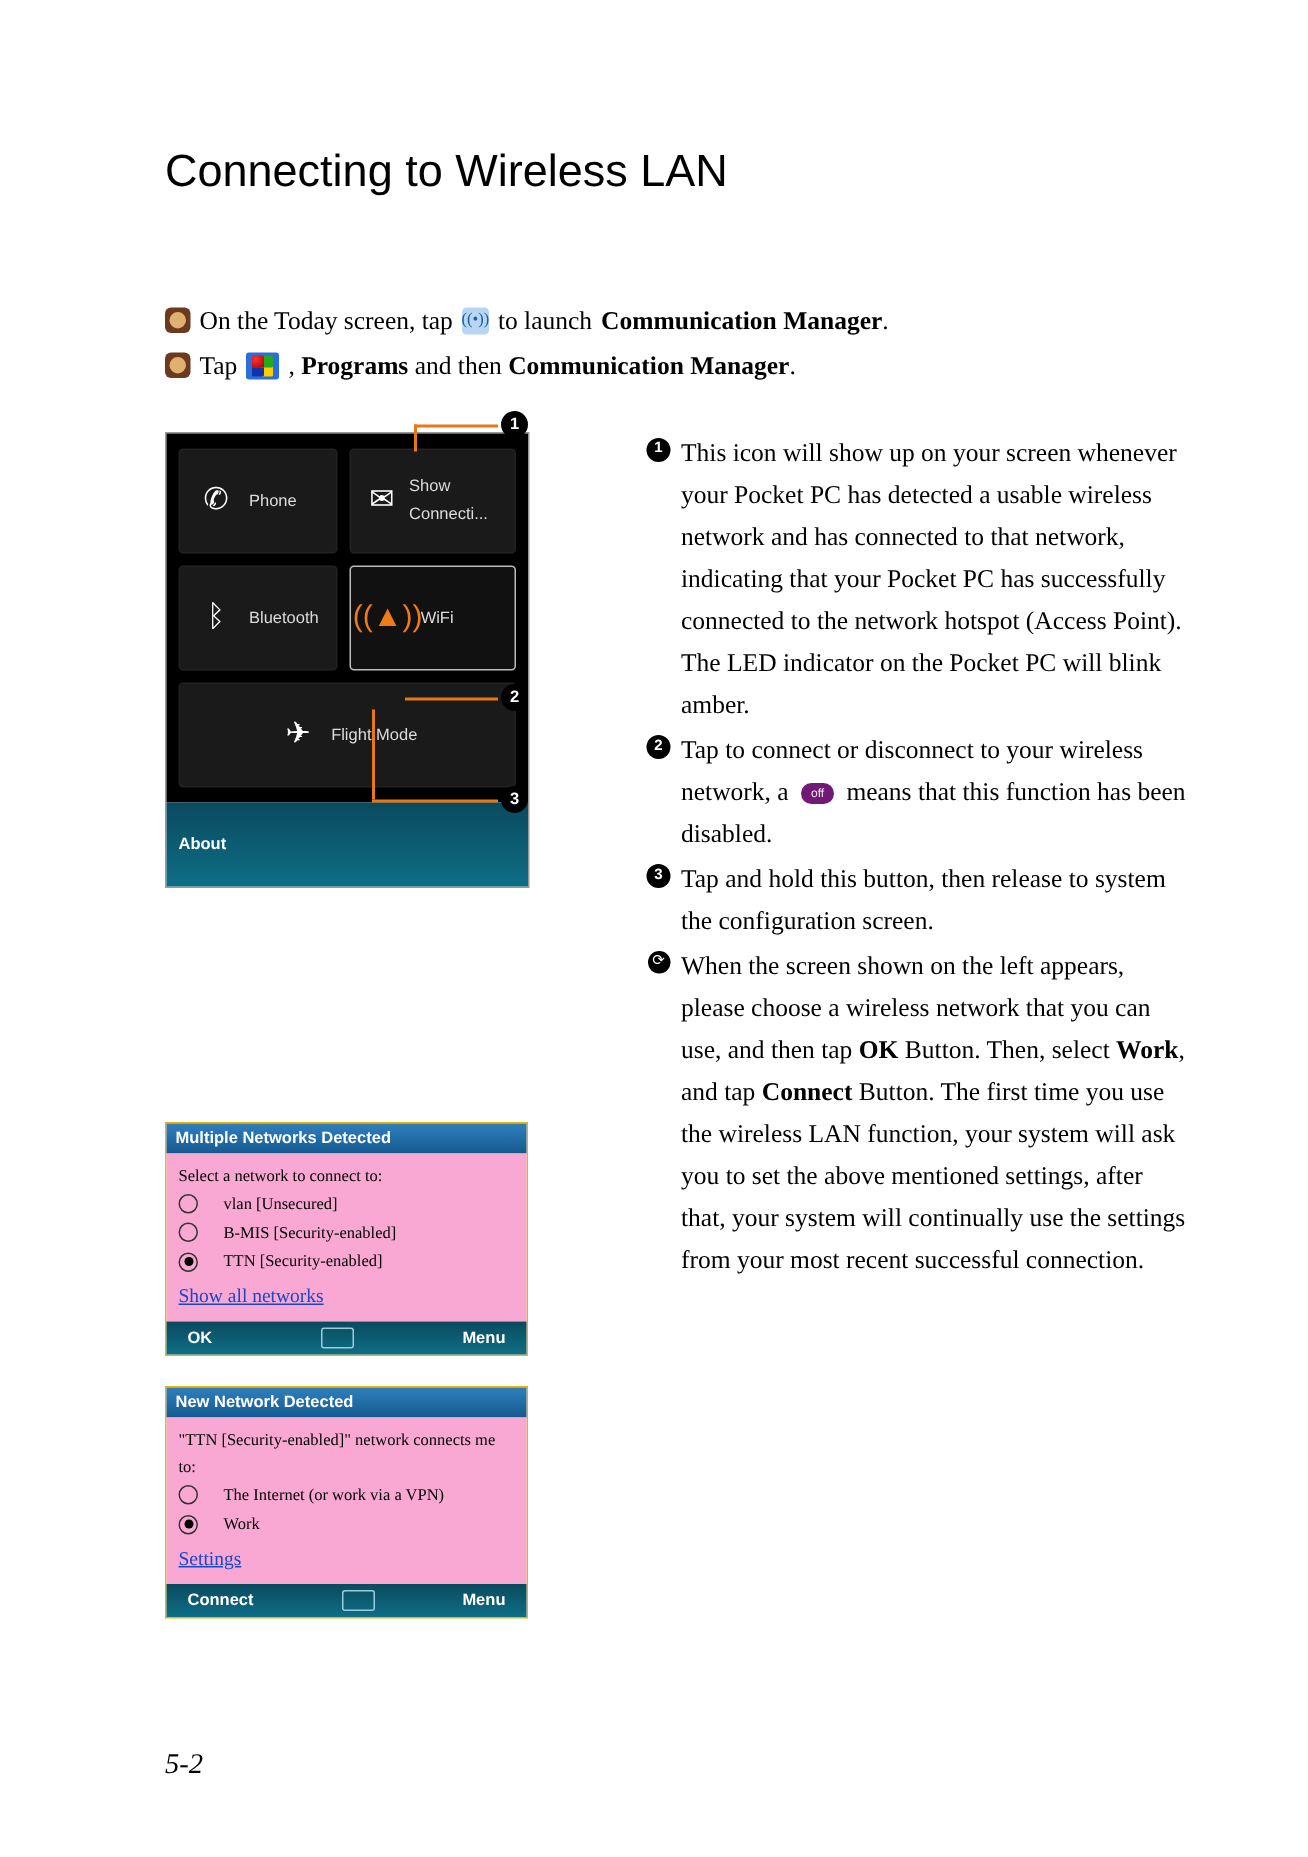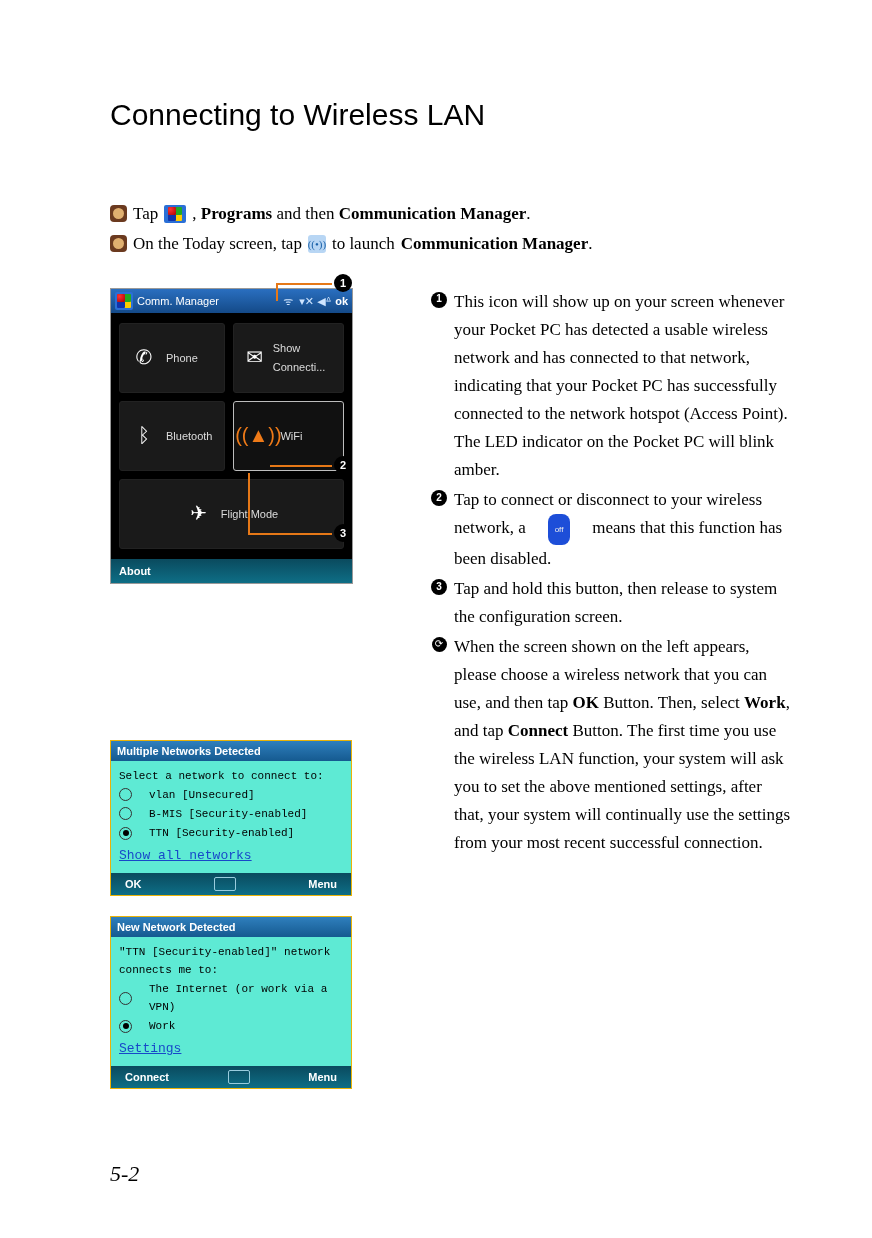--- a/index.html
+++ b/index.html
@@ -4,21 +4,21 @@
 <style>
 html,body{margin:0;padding:0;background:#fff;color:#000;font-family:Georgia,'Times New Roman',serif;font-size:17px;line-height:1.65}
 .page{width:872px;height:1238px;box-sizing:border-box;padding:80px 80px 40px 110px;position:relative}
 h1{font-family:Arial,Helvetica,sans-serif;font-weight:400;font-size:30px;text-align:left;margin:10px 0 60px}
 .intro-line{margin:2px 0;display:flex;align-items:center;gap:6px;flex-wrap:wrap}
 .gear{width:17px;height:17px;background:#6b3a1f;border-radius:4px;display:inline-block;position:relative}
 .gear:before{content:"";position:absolute;inset:3px;border-radius:50%;background:#e0b070}
 .antenna{width:18px;height:18px;background:#b8d6f4;border-radius:3px;display:inline-flex;align-items:center;justify-content:center;font-size:11px;color:#1860a8}
 .startflag{width:22px;height:18px;background:#2a6fd6;border-radius:2px;display:inline-flex;align-items:center;justify-content:center}
 .startflag:before{content:"";width:8px;height:8px;background:radial-gradient(circle at 30% 30%,#f33,#a00);border-radius:1px;box-shadow:6px 0 0 #2a2,0 6px 0 #13a,6px 6px 0 #fc0;transform:translate(-3px,-3px)}
-.offpill{width:22px;height:31px;border-radius:8px;background:#1d4ed8;color:#eee;font-size:8px;font-family:Arial;display:inline-flex;align-items:center;justify-content:center;vertical-align:middle;margin:0 18px}
+.offpill{width:22px;height:14px;border-radius:8px;background:#701a75;color:#eee;font-size:8px;font-family:Arial;display:inline-flex;align-items:center;justify-content:center;vertical-align:middle;margin:0 4px}
 b{font-weight:700}
 .cols{display:flex;gap:40px;margin-top:30px}
 .leftcol{width:280px;flex-shrink:0;position:relative}
 .rightcol{flex:1}
 .callouts{position:absolute;left:166px;top:-10px;width:140px;height:280px;pointer-events:none}
 .hline1{position:absolute;top:5px;left:0;width:56px;height:0;border-top:2px solid #e67817}
 .vline1{position:absolute;top:5px;left:0;width:0;height:18px;border-left:2px solid #e67817}
 .bnum{position:absolute;width:18px;height:18px;border-radius:50%;background:#000;color:#fff;font-weight:700;font-size:11px;font-family:Arial;display:flex;align-items:center;justify-content:center}
 .bn1{top:-4px;left:58px}
 .hline2{position:absolute;top:187px;left:-6px;width:62px;height:0;border-top:2px solid #e67817}
@@ -30,81 +30,72 @@
 .titlebar{height:24px;background:linear-gradient(#2a6fc0,#144a88);display:flex;align-items:center;color:#fff;font-family:Tahoma,Arial;font-size:11px;padding:0 4px;gap:4px}
 .tbstart{width:18px;height:18px}
 .tbspacer{flex:1}
 .tbicon{width:14px;color:#cfe5ff;text-align:center}
 .cmbody{background:#000;padding:10px 8px;display:grid;grid-template-columns:1fr 1fr;gap:8px}
 .cmtile{height:70px;background:#1a1a1a;border:1px solid #222;border-radius:3px;display:flex;align-items:center;justify-content:flex-start;gap:8px;padding:0 10px;color:#dcdcdc;font-family:Tahoma,Arial;font-size:11px;box-sizing:border-box}
 .cmtile.sel{border:1px solid #bdbdbd;background:#111}
 .flightrow{grid-column:1/3;justify-content:center}
 .tileicon{width:28px;height:28px;display:flex;align-items:center;justify-content:center;font-size:20px;color:#fff}
 .wifiicon{color:#ee7a18}
-.abbar{height:24px;background:linear-gradient(#0a4a5e,#0e6e86);color:#fff;font-family:Tahoma,Arial;font-size:11px;font-weight:700;display:flex;align-items:center;padding:0 8px}
+.abbar{height:24px;background:linear-gradient(#0a4a5e,#0e6e86);color:#fff;font-family:Tahoma,Arial;font-size:11px;font-weight:700;display:flex;align-items:center;padding:16px 8px}
 .popup{width:240px;border:1px solid #eab308;margin-top:26px}
 .popup+.popup{margin-top:20px}
 .pophdr{height:20px;background:linear-gradient(#2f7fbd,#155a90);color:#fff;font-family:Tahoma,Arial;font-size:11px;font-weight:700;display:flex;align-items:center;padding:0 6px}
-.popbody{background:#5eead4;padding:6px 8px;font-family:Liberation Mono, monospace;font-size:11px}
+.popbody{background:#f9a8d4;padding:6px 8px;font-family:Liberation Serif, serif;font-size:11px}
 .radioline{display:flex;align-items:center;gap:17px;margin:1px 0}
 .rcircle{width:11px;height:11px;border:1px solid #333;border-radius:50%;display:inline-flex;align-items:center;justify-content:center;flex-shrink:0}
 .rcircle.sel:before{content:"";width:6px;height:6px;background:#000;border-radius:50%}
 .lnk{color:#1748c9;text-decoration:underline;font-size:13px;margin-top:2px;display:inline-block}
 .popbar{height:22px;background:linear-gradient(#0a4a5e,#0e6e86);display:flex;align-items:center;justify-content:space-between;color:#fff;font-family:Tahoma,Arial;font-size:11px;font-weight:700;padding:0 14px}
 .kbicon{width:20px;height:12px;border:1px solid #9cd;border-radius:2px}
 .rli{display:flex;gap:6px;margin-bottom:2px}
 .rli .mk{width:18px;flex-shrink:0;display:flex;justify-content:center}
 .blackcirc{width:16px;height:16px;border-radius:50%;background:#000;color:#fff;font-family:Arial;font-size:10px;font-weight:700;display:inline-flex;align-items:center;justify-content:center;margin-top:4px}
 .reficon{width:15px;height:15px;border-radius:50%;background:#000;display:inline-flex;align-items:center;justify-content:center;color:#fff;font-size:10px;margin-top:4px}
-.pagenum{position:absolute;bottom:46px;left:110px;font-style:italic;font-family:Georgia,serif;font-size:22px}
+.pagenum{position:absolute;bottom:46px;left:110px;font-style:italic;font-family:Georgia,serif;font-size:19px}
 </style>
 </head>
 <body>
 
 <div class="page">
   <h1>Connecting to Wireless LAN</h1>
-
-  <div class="intro-line">
-    <span class="gear"></span>
-    <span>Tap</span>
-    <span class="startflag"></span>
-    <span><span>,</span> <b>Programs</b> <span>and then</span> <b>Communication Manager</b><span>.</span></span>
-  </div>
 
   <div class="intro-line">
     <span class="gear"></span>
     <span>On the Today screen, tap</span>
     <span class="antenna">((•))</span>
     <span>to launch</span>
     <span><b>Communication Manager</b><span>.</span></span>
+  </div>
+
+  <div class="intro-line">
+    <span class="gear"></span>
+    <span>Tap</span>
+    <span class="startflag"></span>
+    <span><span>,</span> <b>Programs</b> <span>and then</span> <b>Communication Manager</b><span>.</span></span>
   </div>
 
   <div class="cols">
     <div class="leftcol">
       <div class="callouts">
         <div class="hline1"></div>
           <div class="vline1"></div>
           <div class="bnum bn1">1</div>
         <div class="hline2"></div>
           <div class="bnum bn2">2</div>
         <div class="vline3"></div>
           <div class="hline3"></div>
           <div class="bnum bn3">3</div>
       </div>
 
       <div class="device">
-        <div class="titlebar">
-          <span class="startflag tbstart"></span>
-          <span>Comm. Manager</span>
-          <span class="tbspacer"></span>
-          <span class="tbicon">ᯤ</span>
-          <span class="tbicon">▾✕</span>
-          <span class="tbicon">◀ᐞ</span>
-          <span style="font-weight:700">ok</span>
-        </div>
         <div class="cmbody">
           <div class="cmtile">
               <span class="tileicon">✆</span>
               <span>Phone</span>
             </div>
           <div class="cmtile">
               <span class="tileicon">✉</span>
               <span>Show Connecti...</span>
             </div>
           <div class="cmtile">

